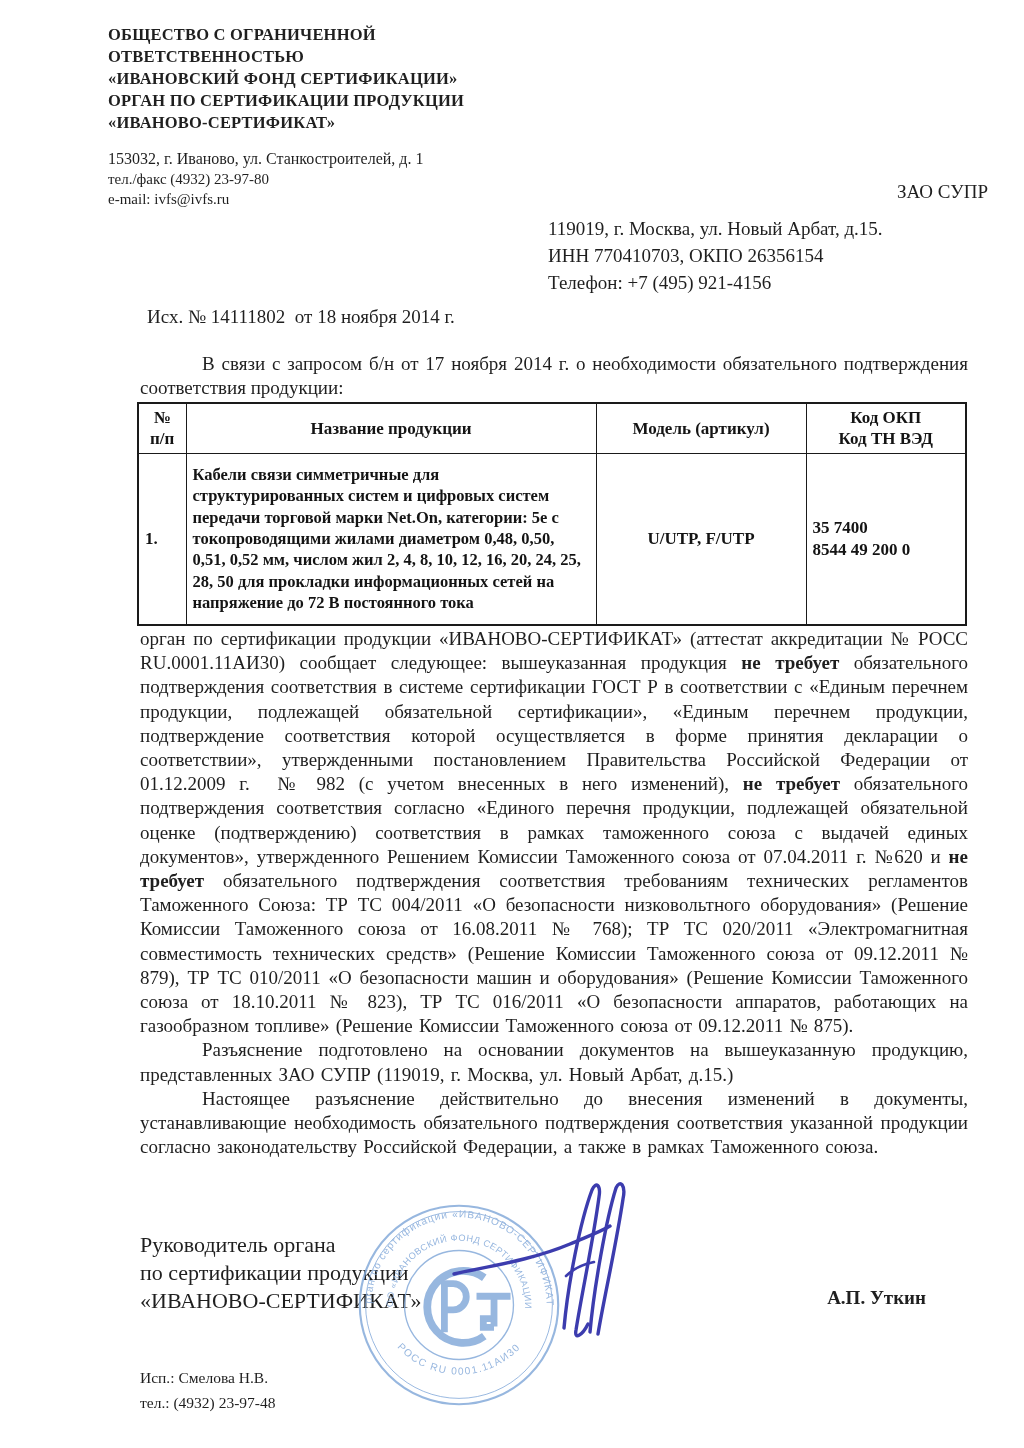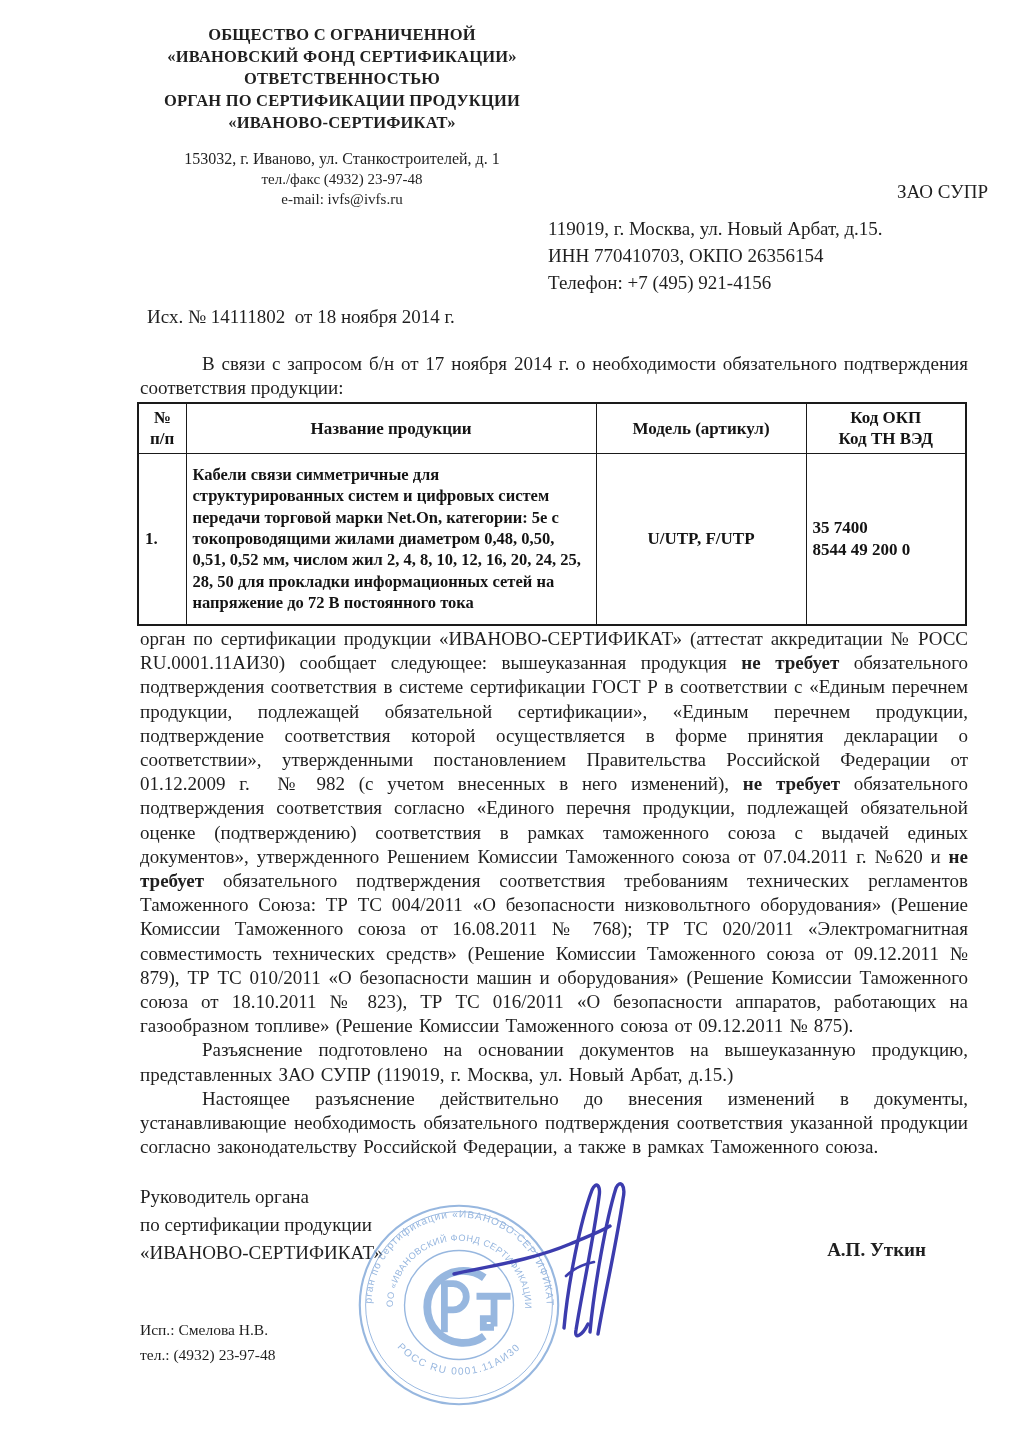--- a/index.html
+++ b/index.html
@@ -7,21 +7,21 @@
   .page {
     position:relative;
     width:1024px; height:1448px;
     margin:0 auto;
     background:#ffffff;
     font-family:"Liberation Serif","DejaVu Serif",serif;
     color:#1f1f1f;
     overflow:hidden;
   }
   
-  .org-block { position:absolute; left:120px; top:24px; width:444px; text-align:center; }
+  .org-block { position:absolute; left:108px; top:24px; width:444px; text-align:left; }
   .org-line { font-weight:bold; font-size:16.5px; line-height:22px; letter-spacing:.2px; }
   .org-address { font-size:16px; line-height:21px; margin-top:14px; }
   .org-contact { font-size:15px; line-height:20px; }
   
   .recipient { position:absolute; left:548px; top:178px; width:440px; font-size:19px; }
   .recipient .r-name { margin-bottom:10px;text-align:right; }
   .recipient div { line-height:27px; }
   
   .ref-line { position:absolute; left:147px; top:306px; font-size:19px; }
   
@@ -44,41 +44,41 @@
   td.c-name { font-size:16.5px; line-height:21.4px; vertical-align:top; padding:4px 8px 4px 10px; height:172px; }
   td.c-model { font-size:17px; vertical-align:bottom; padding-left:12px; padding-bottom:4px; }
   td.c-codes { font-size:17px; line-height:22px; vertical-align:bottom; padding-left:12px; padding-bottom:4px; }
   
   .lower { position:absolute; left:140px; top:627px; width:828px; }
   .body-par { font-size:19px; line-height:24.2px; text-align:justify; word-spacing:1.5px; }
   .body-par b { word-spacing:1.5px; }
   .ind { text-indent:62px; }
   
   .sig-row { display:flex; align-items:flex-end; margin-top:24px; }
-  .sig-titles { font-size:19px; line-height:28px; }
+  .sig-titles { font-size:22px; line-height:28px;margin-top:48px; }
   .sig-name { margin-left:auto; margin-right:42px; margin-bottom:6px; font-size:19px;font-weight:bold; }
   
   .exec-block { margin-top:50px; font-size:15.5px; line-height:25px; }
   
   .stamp-svg { position:absolute; left:352px; top:1198px; width:214px; height:214px; opacity:.85; }
   .sign-svg  { position:absolute; left:448px; top:1180px; width:210px; height:168px; }
 </style>
 </head>
 <body>
 
 <div class="page">
 
   <div class="org-block">
     <div class="org-line">ОБЩЕСТВО С ОГРАНИЧЕННОЙ</div>
+    <div class="org-line">ОТВЕТСТВЕННОСТЬЮ</div>
     <div class="org-line">«ИВАНОВСКИЙ ФОНД СЕРТИФИКАЦИИ»</div>
-    <div class="org-line">ОТВЕТСТВЕННОСТЬЮ</div>
     <div class="org-line">ОРГАН ПО СЕРТИФИКАЦИИ ПРОДУКЦИИ</div>
     <div class="org-line">«ИВАНОВО-СЕРТИФИКАТ»</div>
     <div class="org-address">153032, г. Иваново, ул. Станкостроителей, д. 1</div>
-    <div class="org-contact">тел./факс (4932) 23-97-48</div>
+    <div class="org-contact">тел./факс (4932) 23-97-80</div>
     <div class="org-contact">e-mail: ivfs@ivfs.ru</div>
   </div>
 
   <div class="recipient">
     <div class="r-name">ЗАО СУПР</div>
     <div>119019, г. Москва, ул. Новый Арбат, д.15.</div>
     <div>ИНН 770410703, ОКПО 26356154</div>
     <div>Телефон: +7 (495) 921-4156</div>
   </div>
 

